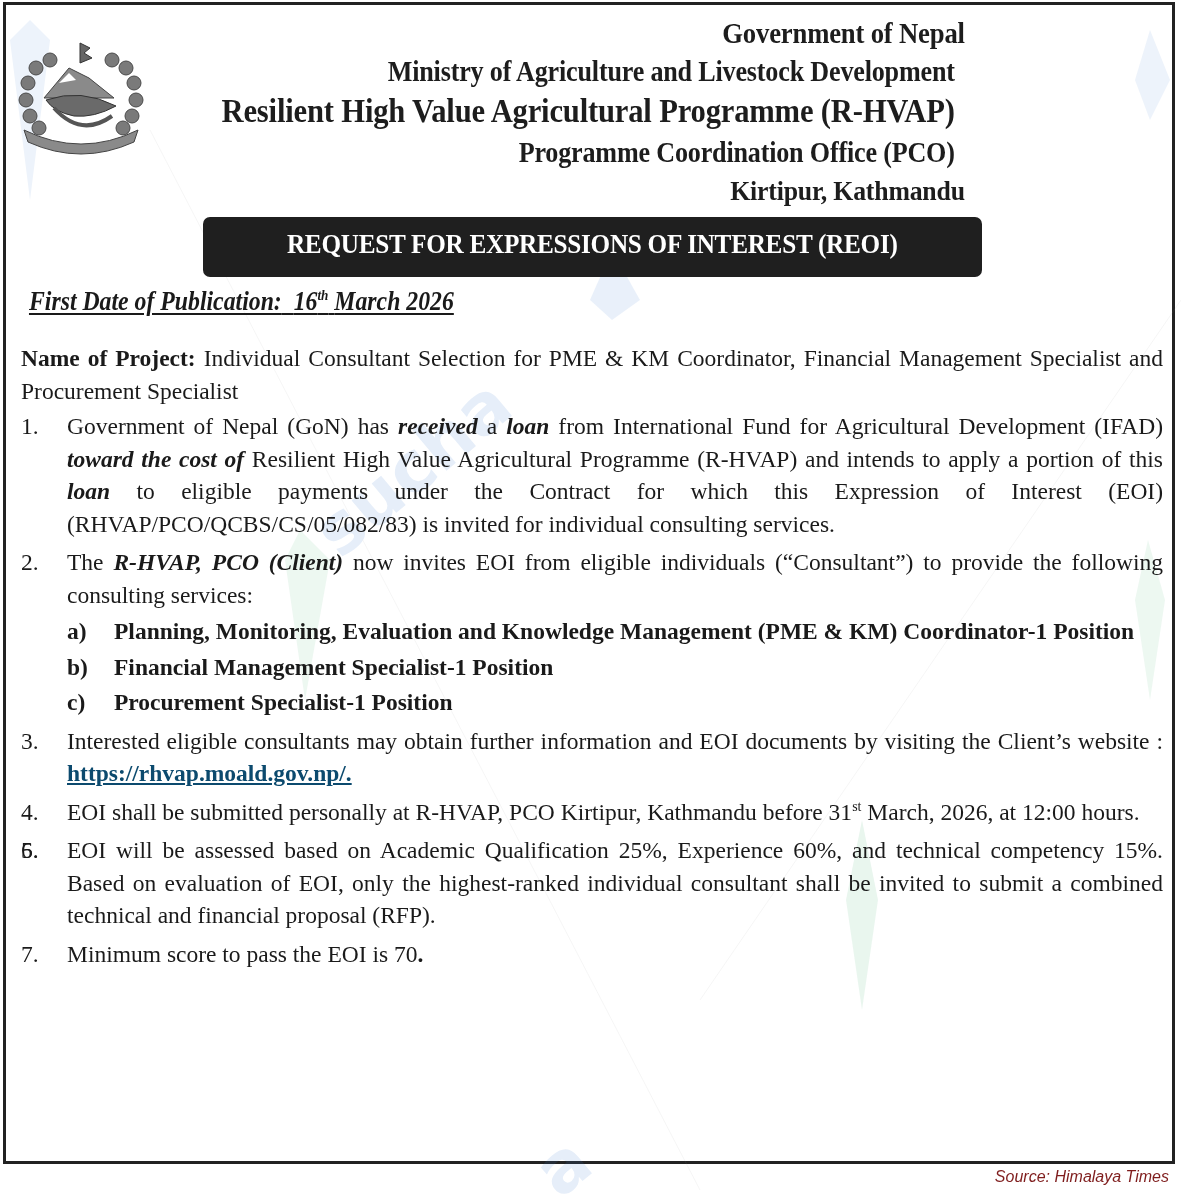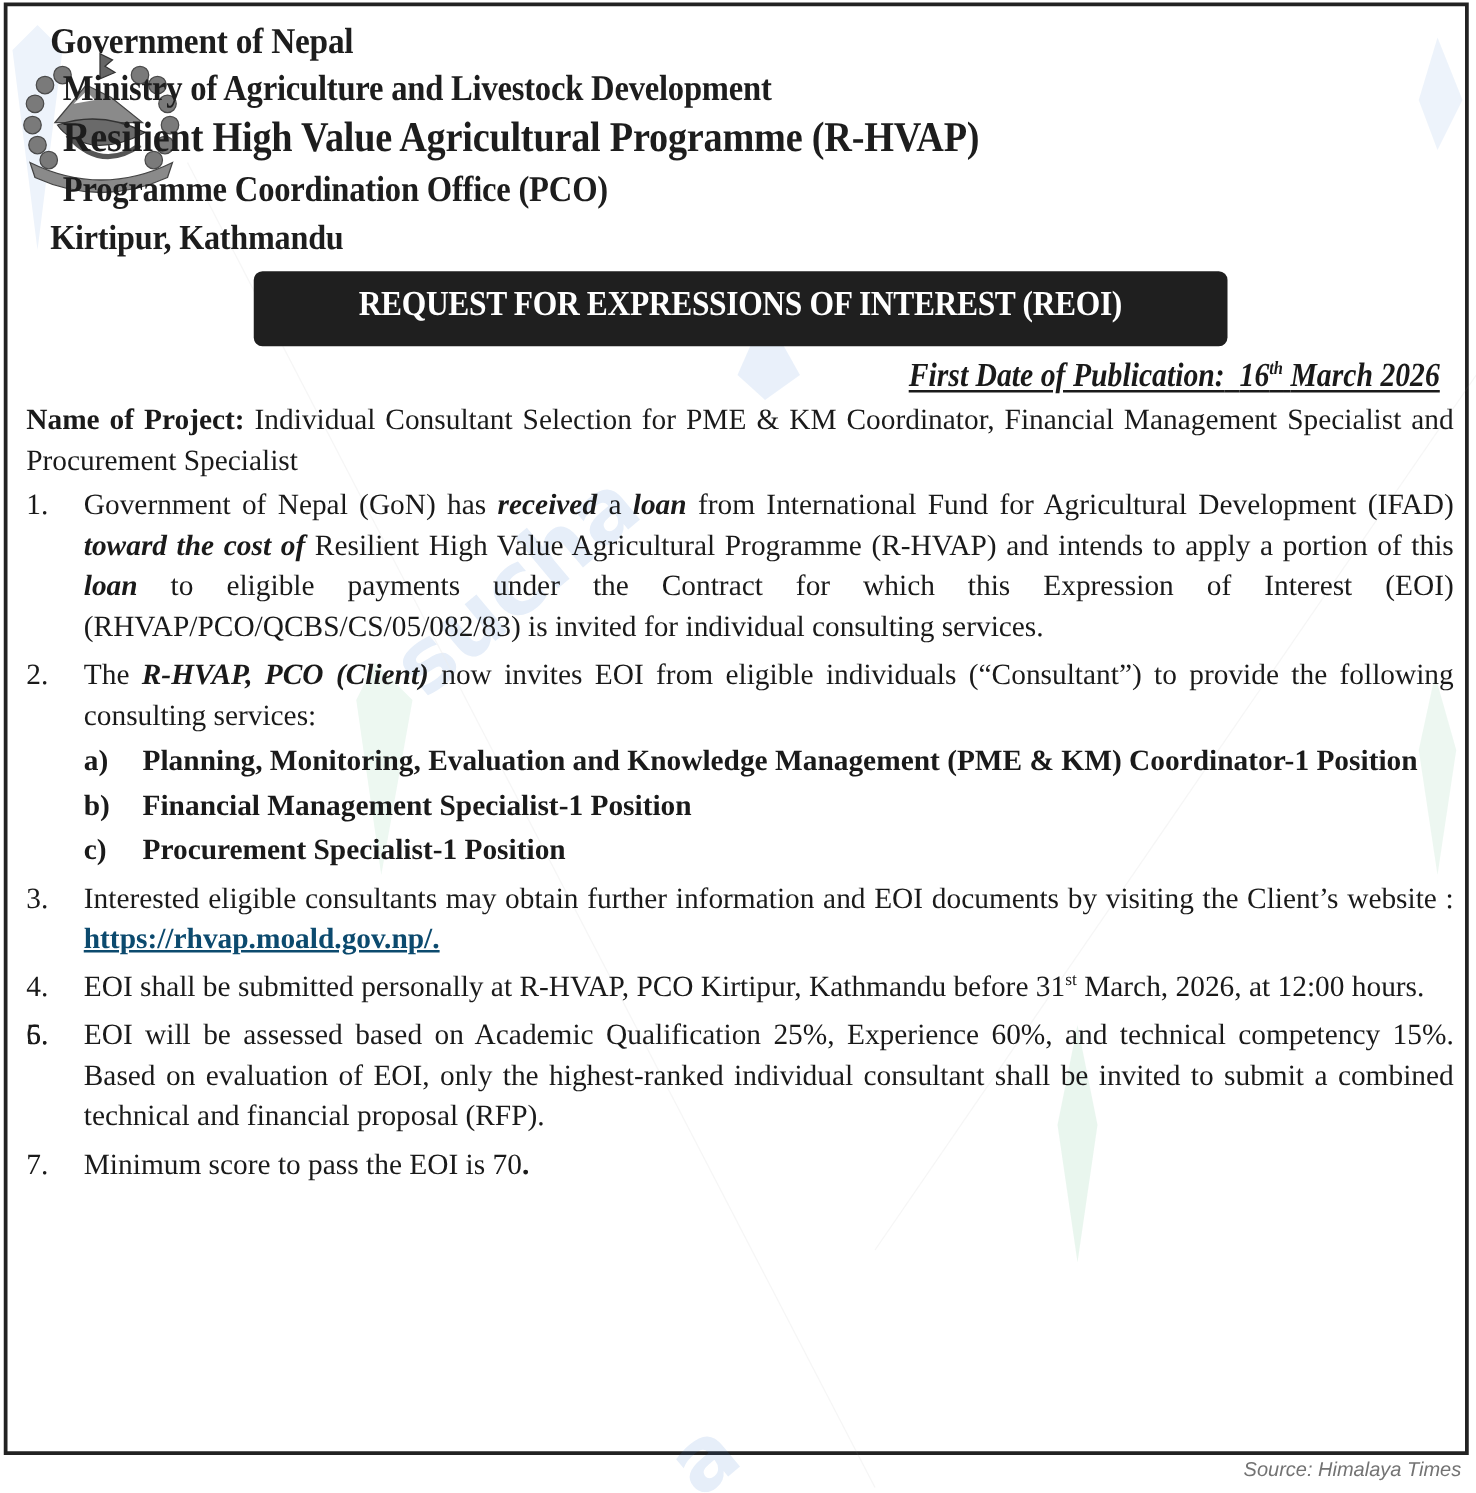--- a/index.html
+++ b/index.html
@@ -35,21 +35,21 @@
       left: 14px;
       top: 38px;
       width: 134px;
       height: 118px;
     }
     .header {
       position: absolute;
       left: 0;
       top: 14px;
       width: 1005px;
-      text-align: left;
+      text-align: right;
     }
     .h-line {
       font-weight: bold;
       color: #1d1d1d;
       letter-spacing: -0.2px;
       white-space: nowrap;
     }
     .h1 { font-size: 29px; line-height: 38px; transform: scaleX(0.92); }
     .h2 { font-size: 29px; line-height: 38px; transform: scaleX(0.90); }
     .h3 { font-size: 34px; line-height: 42px; transform: scaleX(0.90); }
@@ -72,21 +72,21 @@
     }
     .banner span {
       display: inline-block;
       transform: scaleX(0.90);
     }
     .pubdate {
       position: absolute;
       left: 0;
       top: 276px;
       width: 1181px;
-      text-align: right;
+      text-align: left;
       font-weight: bold;
       font-style: italic;
       font-size: 27px;
       line-height: 38px;
     }
     .pubdate .inner {
       display: inline-block;
       text-decoration: underline;
       text-underline-offset: 3px;
       transform: scaleX(0.88);
@@ -98,20 +98,21 @@
       position: absolute;
       left: 21px;
       top: 320px;
       width: 1142px;
       font-size: 23.5px;
       line-height: 32.5px;
     }
     .meta-line {
       text-align: justify;
       text-align-last: left;
+      margin-top: 22px;
     }
     .meta-line b { font-weight: bold; }
     .items {
       margin-top: 3px;
     }
     .item {
       position: relative;
       padding-left: 46px;
       text-align: justify;
       margin-bottom: 6px;
@@ -147,21 +148,21 @@
       vertical-align: 9px;
       line-height: 0;
     }
     .source {
       position: absolute;
       right: 12px;
       top: 1168px;
       font-family: "Liberation Sans", "DejaVu Sans", sans-serif;
       font-style: italic;
       font-size: 16px;
-      color: #737373;
+      color: #7f1d1d;
       text-align: center;
     }
   </style>
 </head>
 <body>
 
 <div class="frame"></div>
 
 <svg class="watermark" style="left:0;top:0;" width="1181" height="1194" viewBox="0 0 1181 1194">
   <polygon points="30,20 50,40 30,200 10,40" fill="#3b7bd0" opacity="0.5"></polygon>

